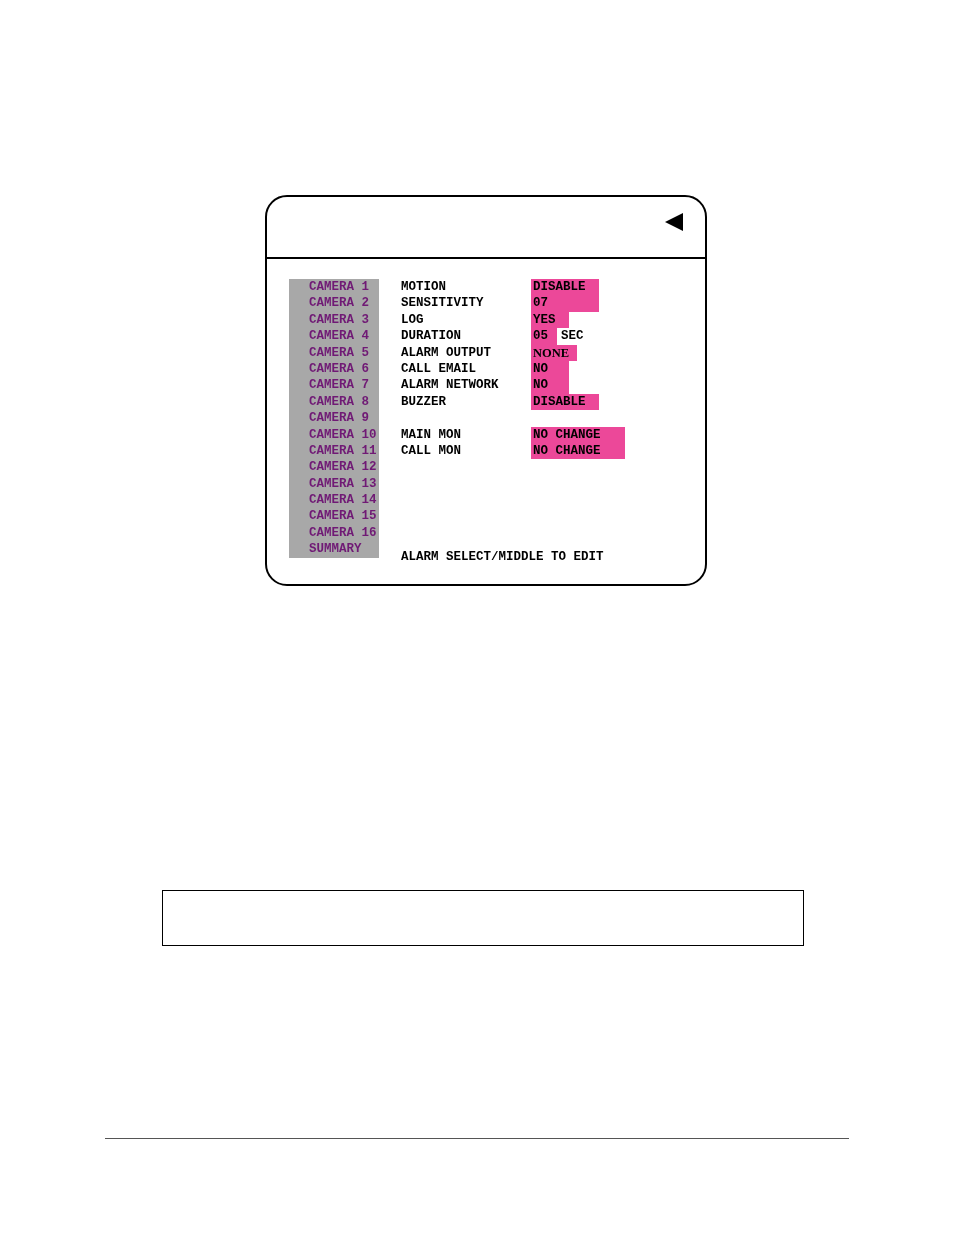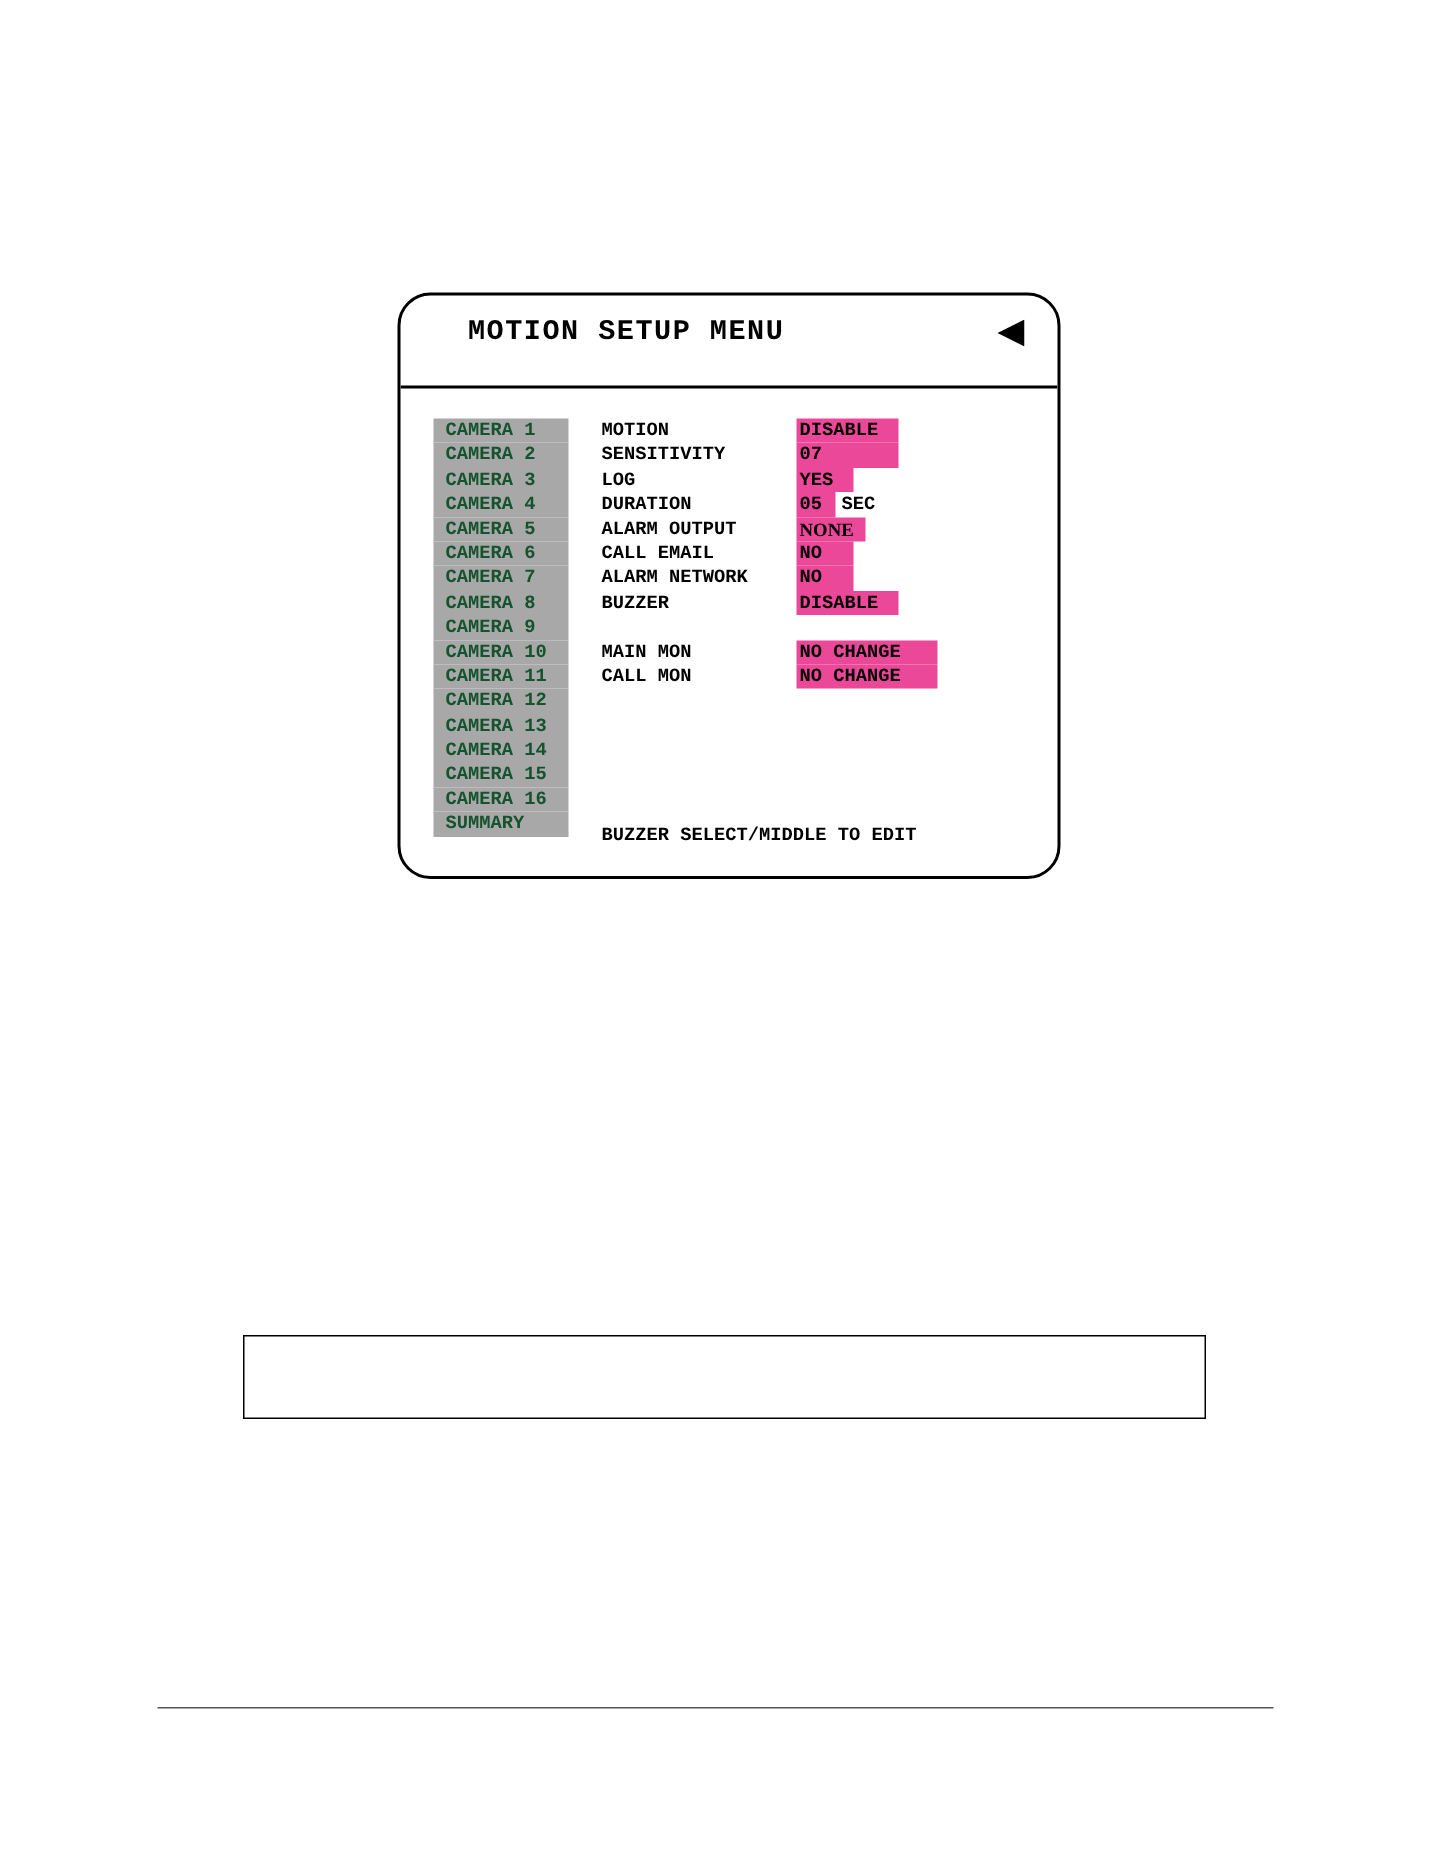--- a/index.html
+++ b/index.html
@@ -55,26 +55,26 @@
     bottom: 14px;
   }
   .camera-list {
     position: absolute;
     left: 0;
     top: 0;
     width: 90px;
   }
   .camera-item {
     background: #a8a8a8;
-    color: #14532d;
+    color: #701a75;
     font-size: 12.5px;
     font-weight: bold;
     height: 16.4px;
     line-height: 16.4px;
-    padding-left: 8px;
+    padding-left: 20px;
     white-space: pre;
   }
   .params {
     position: absolute;
     left: 112px;
     top: 0;
   }
   .param-row {
     height: 16.4px;
     line-height: 16.4px;
@@ -129,21 +129,20 @@
     height: 0;
     border-top: 1px solid #555;
   }
 </style>
 </head>
 <body>
 
 <div class="page">
 
   <div class="menu-panel">
-    <div class="title-bar">MOTION SETUP MENU</div>
     <div class="back-arrow">
       <svg width="20" height="18" viewBox="0 0 20 18">
           <polygon points="20,0 20,18 2,9" fill="#000"></polygon>
         </svg>
     </div>
     <div class="title-sep"></div>
 
     <div class="body-area">
       <div class="camera-list" id="camera-list">
           <div class="camera-item">CAMERA 1</div>
@@ -170,19 +169,19 @@
           <div class="param-row"><span class="param-label">LOG</span><span class="param-value" style="min-width: 34px;">YES</span></div>
           <div class="param-row"><span class="param-label">DURATION</span><span class="param-value" style="min-width: 22px;">05</span><span class="param-suffix">SEC</span></div>
           <div class="param-row"><span class="param-label">ALARM OUTPUT</span><span class="param-value" style="min-width: 42px; font-family: Liberation Serif, serif;">NONE</span></div>
           <div class="param-row"><span class="param-label">CALL EMAIL</span><span class="param-value" style="min-width: 34px;">NO</span></div>
           <div class="param-row"><span class="param-label">ALARM NETWORK</span><span class="param-value" style="min-width: 34px;">NO</span></div>
           <div class="param-row"><span class="param-label">BUZZER</span><span class="param-value" style="min-width: 64px;">DISABLE</span></div>
           <div class="param-row blank"><span class="param-label"></span></div>
           <div class="param-row"><span class="param-label">MAIN MON</span><span class="param-value" style="min-width: 90px;">NO CHANGE</span></div>
           <div class="param-row"><span class="param-label">CALL MON</span><span class="param-value" style="min-width: 90px;">NO CHANGE</span></div>
         </div>
-      <div class="instruction">BUZZER SELECT/MIDDLE TO EDIT</div>
+      <div class="instruction">ALARM SELECT/MIDDLE TO EDIT</div>
     </div>
   </div>
 
   <div class="empty-box"></div>
   <div class="page-rule"></div>
 </div>
 
 </body></html>

